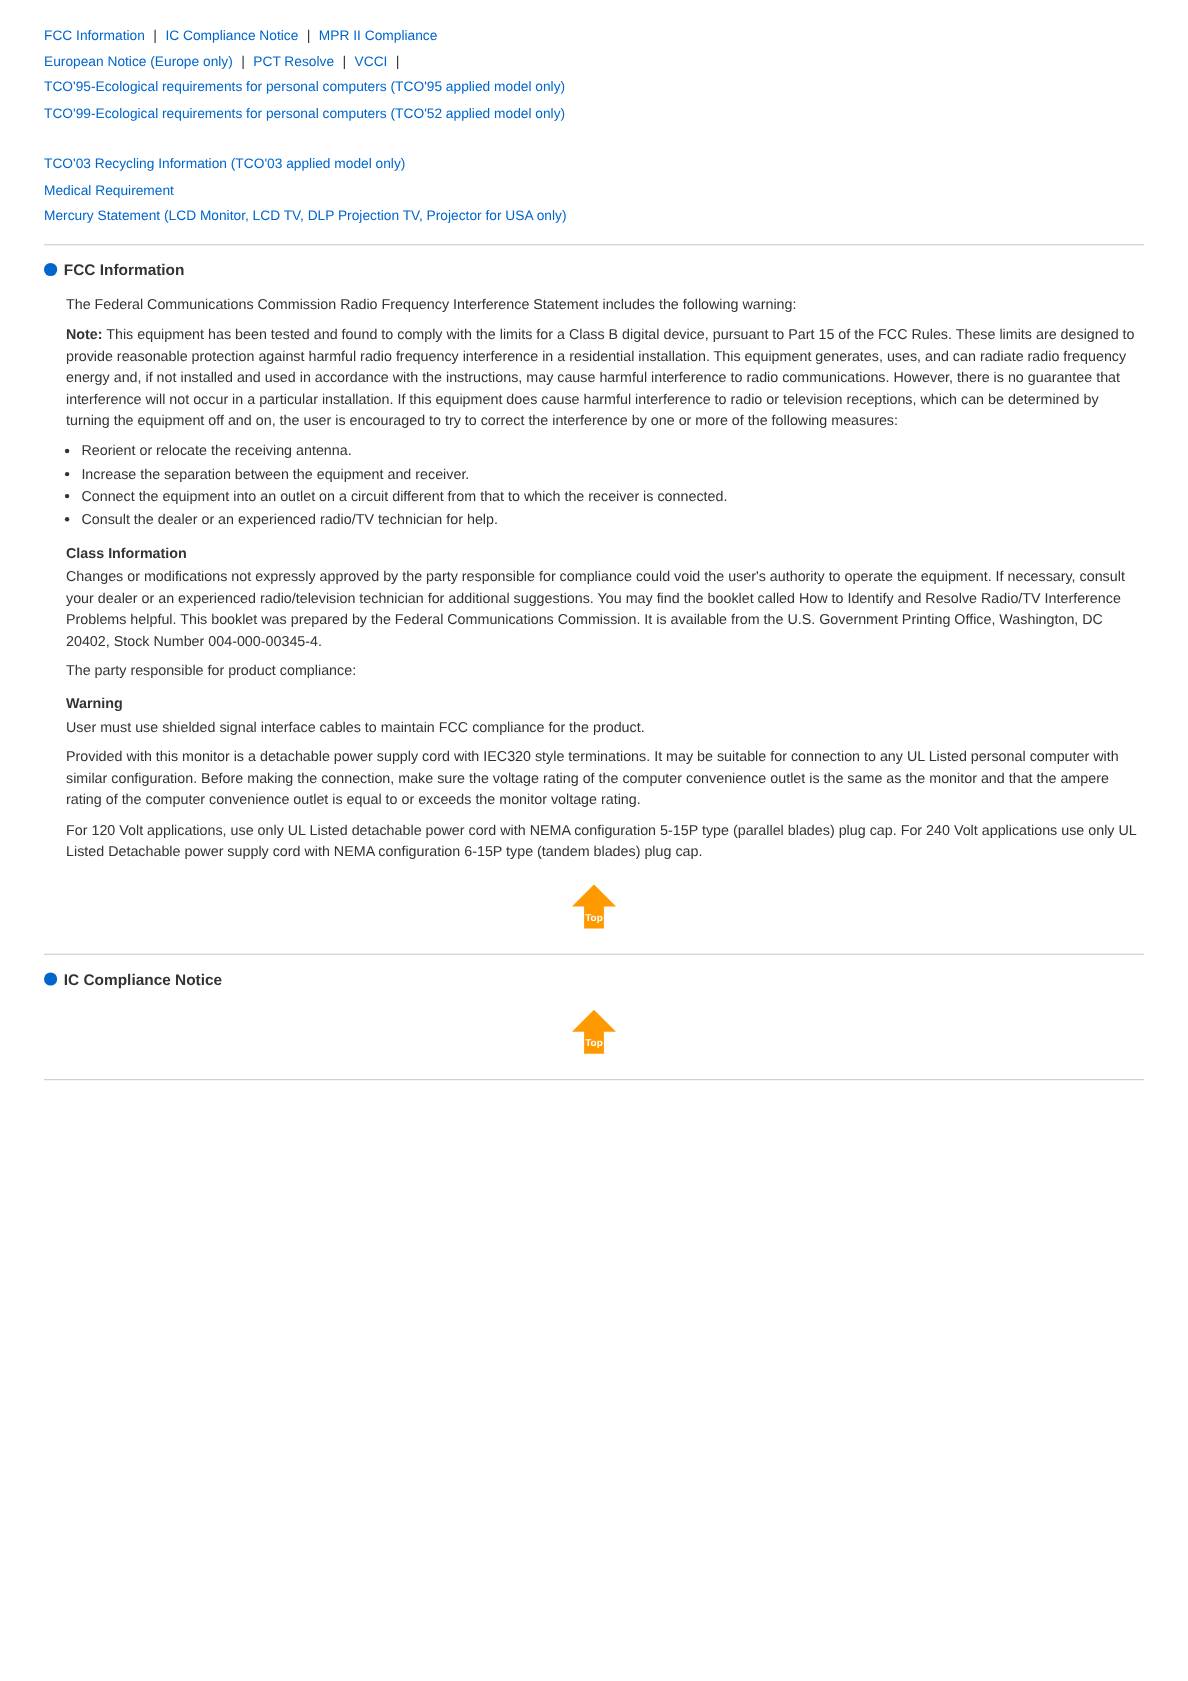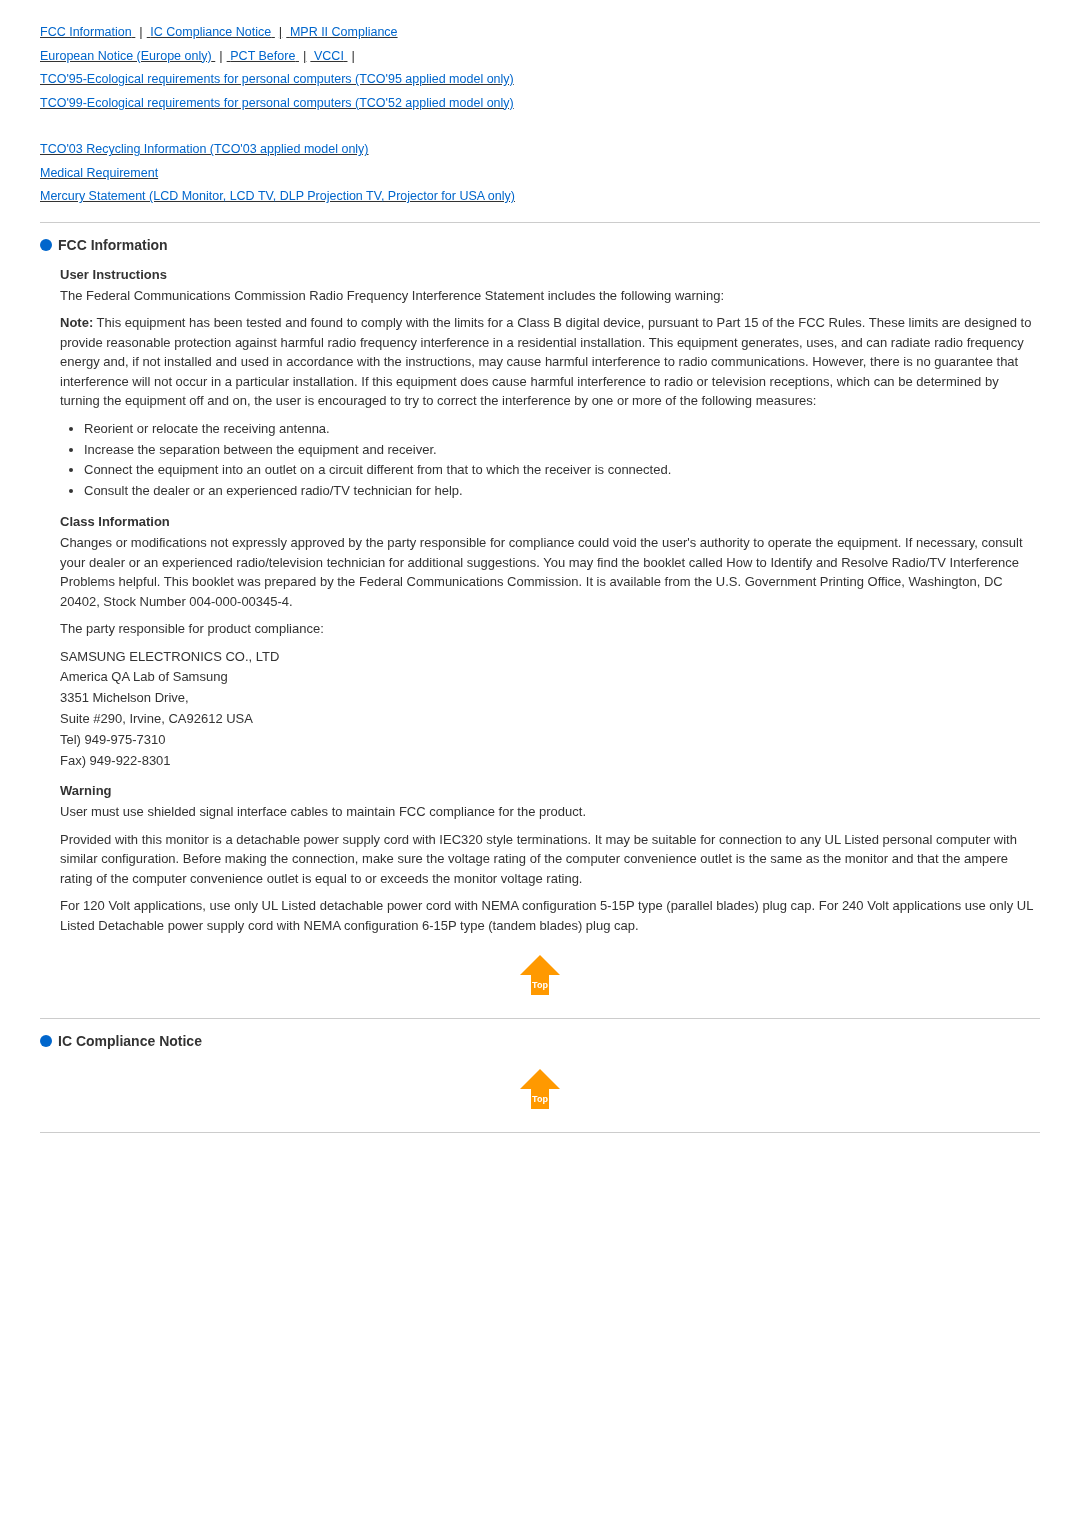--- a/index.html
+++ b/index.html
@@ -7,21 +7,20 @@
       font-family: Arial, sans-serif;
       font-size: 13px;
       color: #333;
       background: #fff;
       padding: 20px 40px;
       max-width: 1080px;
     }
     .nav-links {
       margin-bottom: 10px;
       line-height: 1.8;
-      text-decoration: underline;
     }
     .nav-links a, .nav-link {
       color: #0066cc;
       text-decoration: none;
       font-size: 12.5px;
     }
     .separator { color: #333; margin: 0 4px; }
     hr {
       border: none;
       border-top: 1px solid #ccc;
@@ -55,21 +54,21 @@
       font-weight: bold;
       font-size: 13px;
       margin-bottom: 4px;
     }
     p {
       font-size: 13px;
       line-height: 1.5;
       margin-bottom: 8px;
     }
     ul {
-      margin-left: 24px;
+      margin-left: 14px;
       margin-bottom: 8px;
     }
     ul li {
       font-size: 13px;
       line-height: 1.6;
       list-style-type: disc;
     }
     .company-info {
       font-size: 13px;
       line-height: 1.6;
@@ -90,21 +89,21 @@
     <a href="#fcc-info">FCC Information</a>
     <span class="separator">|</span>
     <a href="#ic-compliance">IC Compliance Notice</a>
     <span class="separator">|</span>
     <a href="#mpr">MPR II Compliance</a>
   </span>
   <br>
   <span>
     <a href="#european">European Notice (Europe only)</a>
     <span class="separator">|</span>
-    <a href="#pct">PCT Before</a>
+    <a href="#pct">PCT Resolve</a>
     <span class="separator">|</span>
     <a href="#vcci">VCCI</a>
     <span class="separator">|</span>
   </span>
   <br>
   <a href="#tco95">TCO'95-Ecological requirements for personal computers (TCO'95 applied model only)</a>
   <br>
   <a href="#tco99">TCO'99-Ecological requirements for personal computers (TCO'52 applied model only)</a>
   <br>
   <br>
@@ -117,43 +116,36 @@
 
 <hr>
 
 <div class="section" id="fcc-info">
   <div class="section-title">
     <span class="bullet"></span>
     <span>FCC Information</span>
   </div>
 
   <div class="subsection">
-    <div class="subsection-title">User Instructions</div>
     <p>The Federal Communications Commission Radio Frequency Interference Statement includes the following warning:</p>
     <p>
       <strong>Note:</strong><span> This equipment has been tested and found to comply with the limits for a Class B digital device, pursuant to Part 15 of the FCC Rules. These limits are designed to provide reasonable protection against harmful radio frequency interference in a residential installation. This equipment generates, uses, and can radiate radio frequency energy and, if not installed and used in accordance with the instructions, may cause harmful interference to radio communications. However, there is no guarantee that interference will not occur in a particular installation. If this equipment does cause harmful interference to radio or television receptions, which can be determined by turning the equipment off and on, the user is encouraged to try to correct the interference by one or more of the following measures:</span>
     </p>
     <ul>
       <li>Reorient or relocate the receiving antenna.</li>
       <li>Increase the separation between the equipment and receiver.</li>
       <li>Connect the equipment into an outlet on a circuit different from that to which the receiver is connected.</li>
       <li>Consult the dealer or an experienced radio/TV technician for help.</li>
     </ul>
   </div>
 
   <div class="subsection">
     <div class="subsection-title">Class Information</div>
     <p>Changes or modifications not expressly approved by the party responsible for compliance could void the user's authority to operate the equipment. If necessary, consult your dealer or an experienced radio/television technician for additional suggestions. You may find the booklet called How to Identify and Resolve Radio/TV Interference Problems helpful. This booklet was prepared by the Federal Communications Commission. It is available from the U.S. Government Printing Office, Washington, DC 20402, Stock Number 004-000-00345-4.</p>
     <p>The party responsible for product compliance:</p>
-    <div class="company-info" style="white-space: pre-line;">SAMSUNG ELECTRONICS CO., LTD
-America QA Lab of Samsung
-3351 Michelson Drive,
-Suite #290, Irvine, CA92612 USA
-Tel) 949-975-7310
-Fax) 949-922-8301</div>
   </div>
 
   <div class="subsection">
     <div class="subsection-title">Warning</div>
     <p>User must use shielded signal interface cables to maintain FCC compliance for the product.</p>
     <p>Provided with this monitor is a detachable power supply cord with IEC320 style terminations. It may be suitable for connection to any UL Listed personal computer with similar configuration. Before making the connection, make sure the voltage rating of the computer convenience outlet is the same as the monitor and that the ampere rating of the computer convenience outlet is equal to or exceeds the monitor voltage rating.</p>
     <p>For 120 Volt applications, use only UL Listed detachable power cord with NEMA configuration 5-15P type (parallel blades) plug cap. For 240 Volt applications use only UL Listed Detachable power supply cord with NEMA configuration 6-15P type (tandem blades) plug cap.</p>
   </div>
 
   <div class="top-btn">

